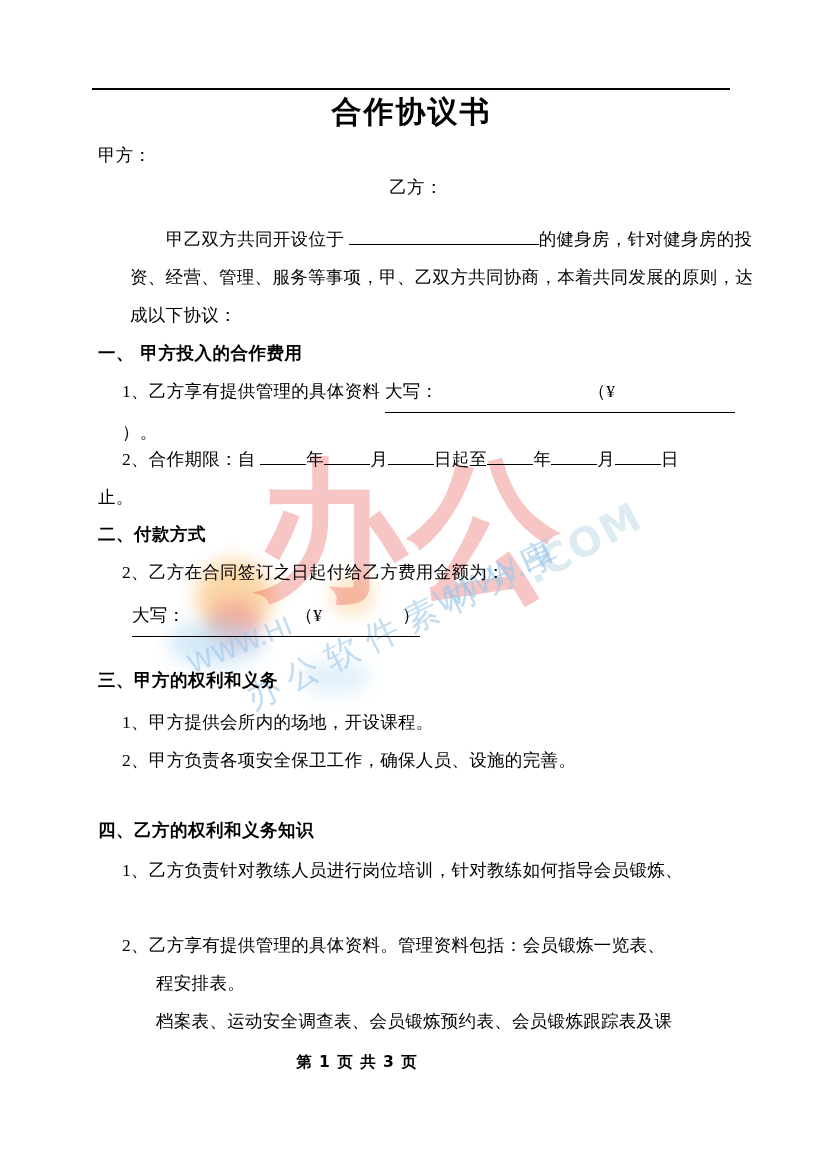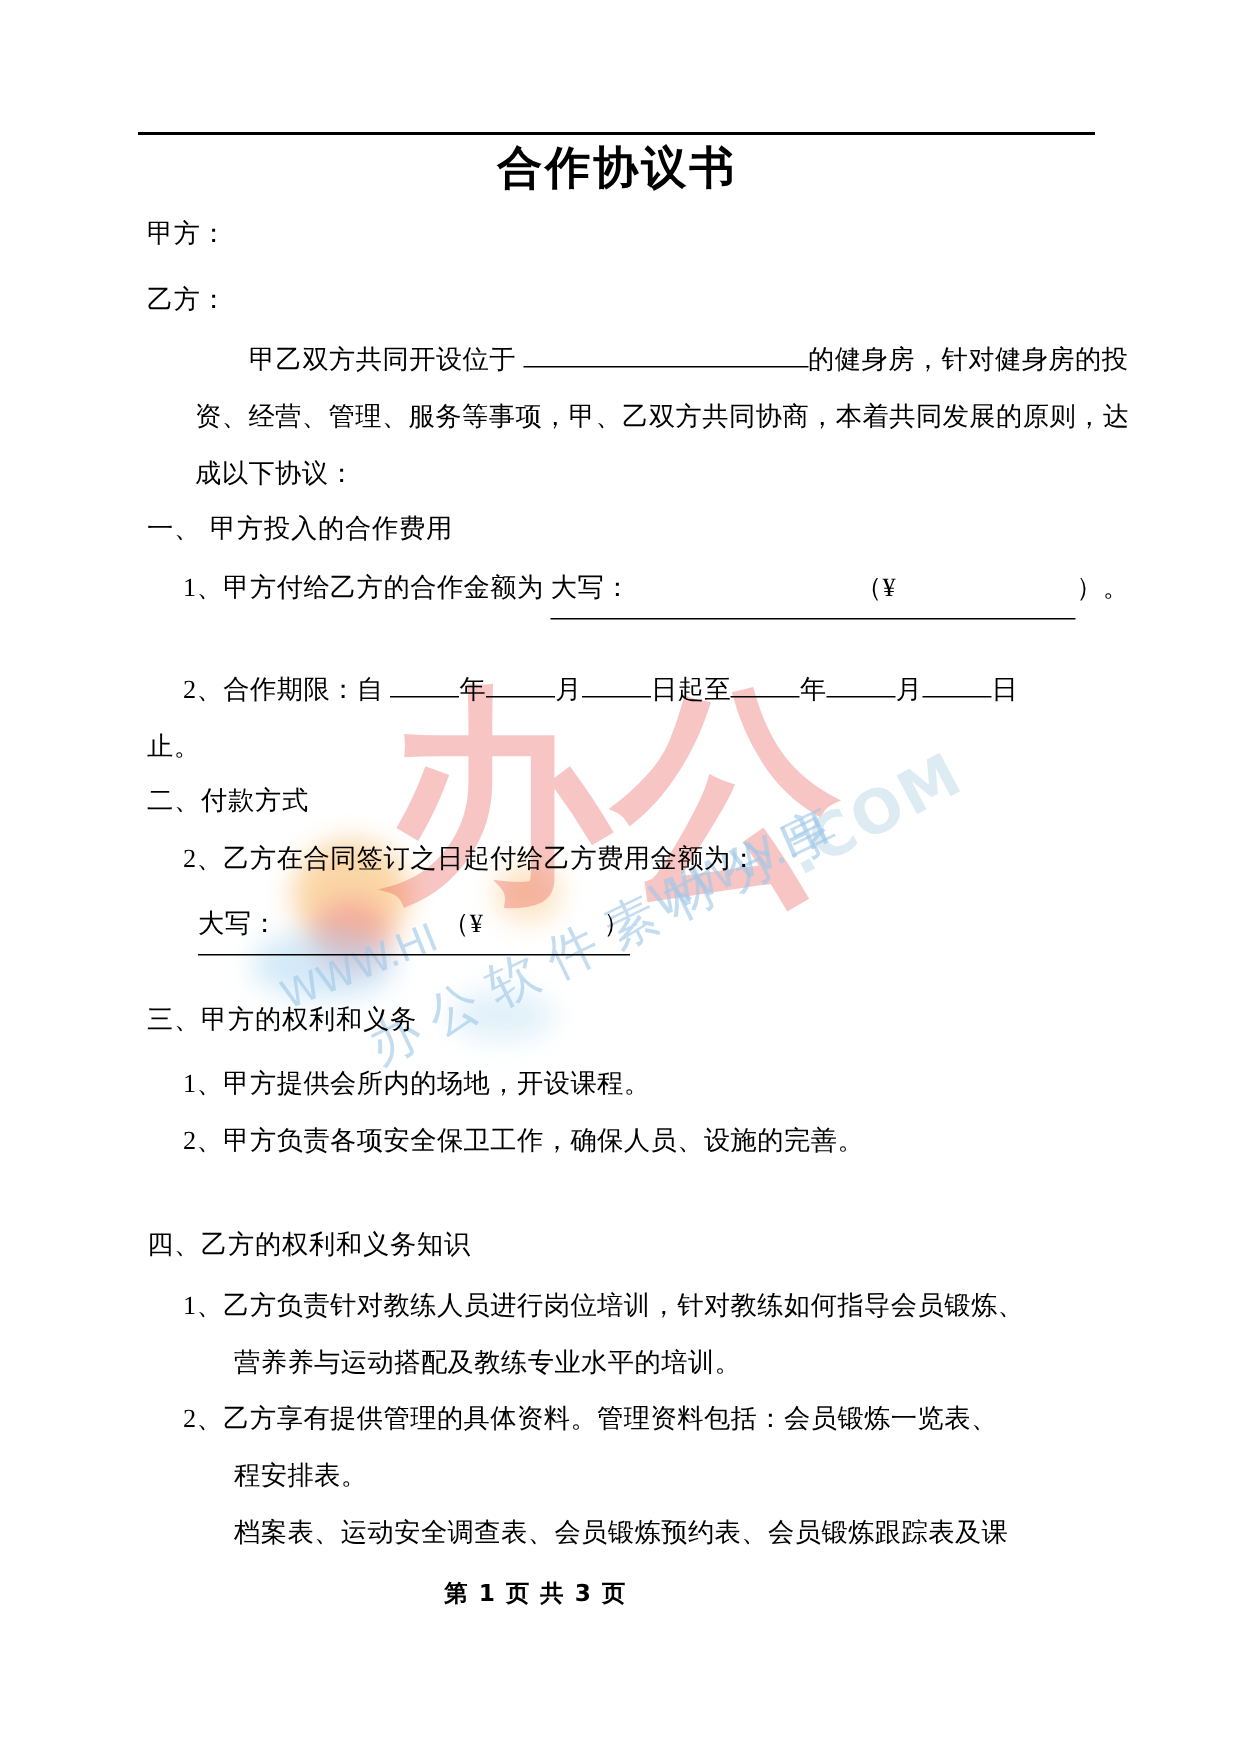--- a/index.html
+++ b/index.html
@@ -81,21 +81,21 @@
 
   .block {
     position: absolute;
     left: 98px;
     width: 636px;
     font-size: 17.5px;
     line-height: 38px;
     letter-spacing: .3px;
   }
   .heading {
-    font-weight: 400;
+    font-weight: 700;
     font-family: "DejaVu Sans", sans-serif;
     font-size: 17.5px;
     letter-spacing: .5px;
   }
   .indent1 { text-indent: 36px; }
   .item {
     padding-left: 24px;
     text-indent: 0;
   }
   .hang {
@@ -164,33 +164,33 @@
 
   <div class="content">
 
     <div class="top-rule"></div>
 
     <div class="doc-title">合作协议书</div>
 
     <div class="block" style="top:136px;">
       <span>甲方：</span>
     </div>
-    <div class="block" style="top:180px;">
+    <div class="block" style="top:168px;text-align:center;">
       <span>乙方：</span>
     </div>
 
     <div class="block indent1" style="top:220px;margin-left:32px;">
       <span>甲乙双方共同开设位于</span>
       <span class="blank b-place"></span><span>的健身房，针对健身房的投资、经营、管理、服务等事项，甲、乙双方共同协商，本着共同发展的原则，达成以下协议：</span>
     </div>
 
     <div class="block heading" style="top:334px;">一、 甲方投入的合作费用</div>
 
     <div class="block item" style="top:372px;">
-      <span>1、</span><span>甲方付给乙方的合作金额为</span>
+      <span>1、</span><span>乙方享有提供管理的具体资料</span>
       <span class="money-row"><span>大写：</span><span class="gap-a"></span><span>（¥</span><span class="gap-b"></span></span><span>）。</span>
     </div>
 
     <div class="block item" style="top:440px;">
       <span>2、</span><span>合作期限：自</span>
       <span class="blank b-date"></span><span>年</span><span class="blank b-date"></span><span>月</span><span class="blank b-date"></span><span>日</span><span>起至</span><span class="blank b-date"></span><span>年</span><span class="blank b-date"></span><span>月</span><span class="blank b-date"></span><span>日</span>
     </div>
     <div class="block" style="top:478px;">止。</div>
 
     <div class="block heading" style="top:515px;">二、付款方式</div>
@@ -209,21 +209,20 @@
       <span>1、</span><span>甲方提供会所内的场地，开设课程。</span>
     </div>
     <div class="block item" style="top:741px;">
       <span>2、</span><span>甲方负责各项安全保卫工作，确保人员、设施的完善。</span>
     </div>
 
     <div class="block heading" style="top:811px;">四、乙方的权利和义务知识</div>
 
     <div class="block hang" style="top:851px;">
       <span>1、</span><span>乙方负责针对教练人员进行岗位培训，针对教练如何指导会员锻炼、</span>
-      <span class="l2">营养养与运动搭配及教练专业水平的培训。</span>
     </div>
 
     <div class="block hang" style="top:926px;">
       <span>2、</span><span>乙方享有提供管理的具体资料。管理资料包括：会员锻炼一览表、</span>
       <span class="l2">程安排表。</span>
       <span class="l2">档案表、运动安全调查表、会员锻炼预约表、会员锻炼跟踪表及课</span>
     </div>
 
     <div class="footer">第 1 页 共 3 页</div>
 

